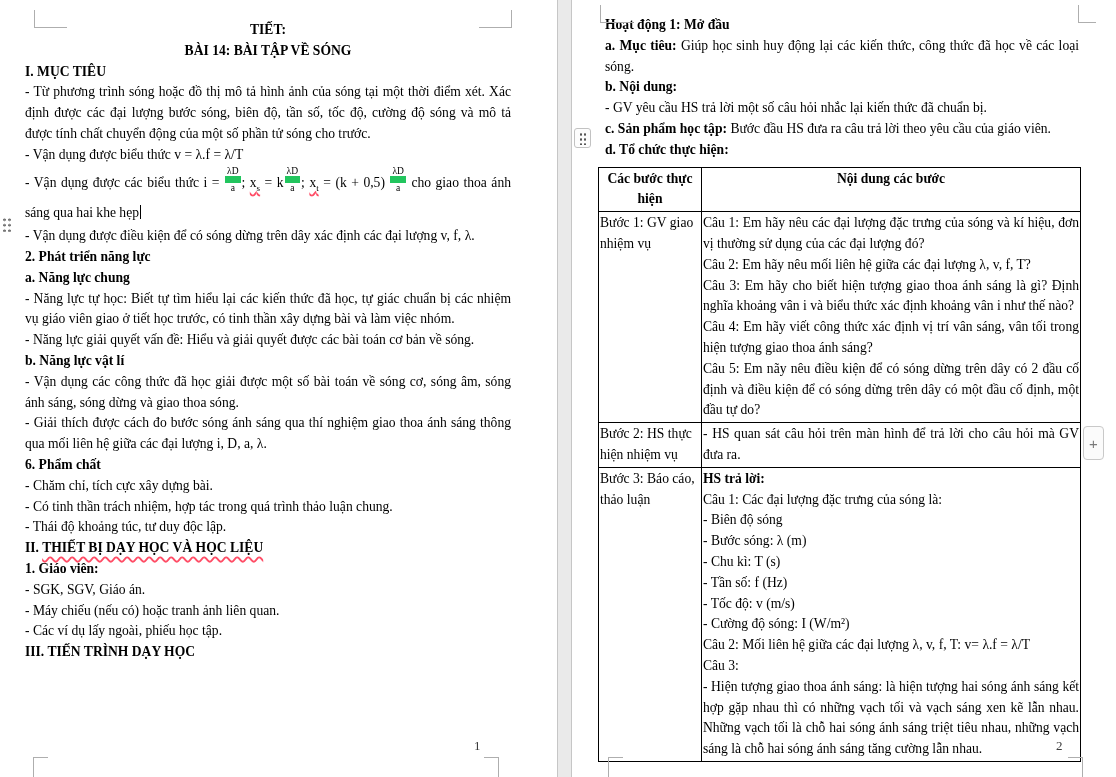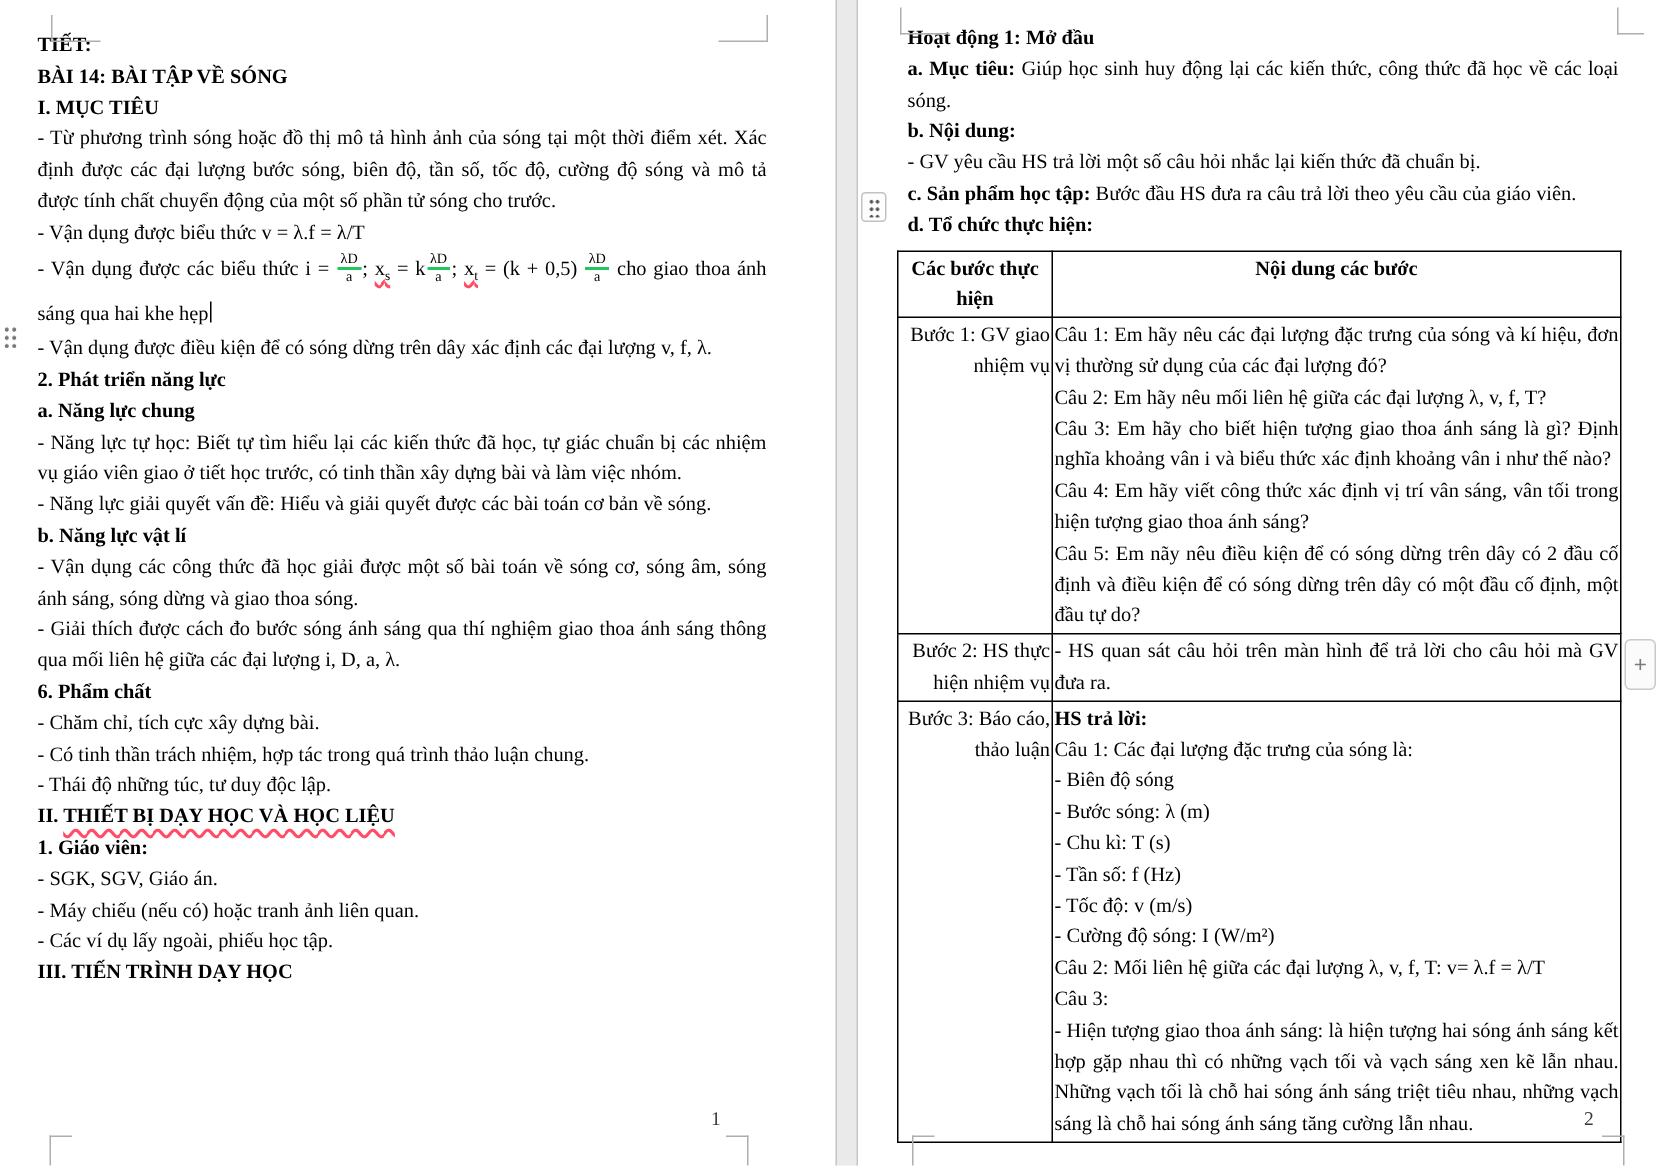--- a/index.html
+++ b/index.html
@@ -14,52 +14,52 @@
   #page-2{left:572px;width:498px;}
   .gap-band{
     position:absolute;top:0;bottom:0;left:557px;width:15px;
     background:#eaeaea;border-left:1px solid #c6c6c6;border-right:1px solid #c6c6c6;
     box-sizing:border-box;
   }
   .content{position:absolute;font-size:13.6px;line-height:20.8px;}
   #page-1 .content{left:25px;top:20px;width:486px;}
   #page-2 .content{left:33px;top:15px;width:474px;}
   .ln{min-height:20.8px;}
-  .center{text-align:left;}
+  .center{text-align:center;}
   .bold{font-weight:bold;}
   .just{text-align:justify;}
   
   .sq{
     text-decoration-line:underline;text-decoration-style:wavy;
     text-decoration-color:#ff4d66;text-decoration-thickness:2px;
     text-underline-offset:4px;text-decoration-skip-ink:none;margin-top:40px;
   }
   .sq2{
     text-decoration-line:underline;text-decoration-style:wavy;
     text-decoration-color:#ff4d66;text-decoration-thickness:1.5px;
     text-underline-offset:3px;text-decoration-skip-ink:none;
   }
   
   .frac{display:inline-block;vertical-align:-4px;text-align:center;margin:0 1px;}
-  .frac .num{display:block;font-size:9.5px;line-height:10px;border-bottom:2px solid #22c55e;padding:0 2px;}
+  .frac .num{display:block;font-size:9.5px;line-height:10px;border-bottom:7px solid #22c55e;padding:0 2px;}
   .frac .den{display:block;font-size:9.5px;line-height:10px;}
   .formula{line-height:26px;}
   sub{font-size:9px;}
   .caret{display:inline-block;width:1.4px;height:14px;background:#000;vertical-align:-2px;margin-left:1px;}
   
   table.steps{
     border-collapse:collapse;margin-left:-7px;margin-top:6px;width:483px;
     font-size:13.6px;line-height:20.8px;table-layout:fixed;
   }
   table.steps th,table.steps td{
     border:1px solid #000;vertical-align:top;padding:1px 1px;
   }
   table.steps th{font-weight:bold;text-align:center;height:21px;}
   table.steps .step-col{width:103px;}
-  table.steps td.step-cell{width:103px;text-align:right;}
+  table.steps td.step-cell{width:103px;}
   table.steps td.content-cell .ln{text-align:justify;}
   
   .page-num{position:absolute;font-size:13px;color:#3a3a3a;}
   
   .cm{position:absolute;box-sizing:border-box;border-color:#aeaeae;border-style:solid;border-width:0;}
   
   .para-handle{
     position:absolute;left:2px;top:217px;width:10px;height:15px;
     background-image:radial-gradient(circle,#777 1.2px,transparent 1.5px);
     background-size:5px 5.5px;cursor:grab;
@@ -99,21 +99,21 @@
       <div class="ln bold">2. Phát triển năng lực</div>
       <div class="ln bold">a. Năng lực chung</div>
       <div class="ln just">- Năng lực tự học: Biết tự tìm hiểu lại các kiến thức đã học, tự giác chuẩn bị các nhiệm vụ giáo viên giao ở tiết học trước, có tinh thần xây dựng bài và làm việc nhóm.</div>
       <div class="ln just">- Năng lực giải quyết vấn đề: Hiểu và giải quyết được các bài toán cơ bản về sóng.</div>
       <div class="ln bold">b. Năng lực vật lí</div>
       <div class="ln just">- Vận dụng các công thức đã học giải được một số bài toán về sóng cơ, sóng âm, sóng ánh sáng, sóng dừng và giao thoa sóng.</div>
       <div class="ln just">- Giải thích được cách đo bước sóng ánh sáng qua thí nghiệm giao thoa ánh sáng thông qua mối liên hệ giữa các đại lượng i, D, a, λ.</div>
       <div class="ln bold">6. Phẩm chất</div>
       <div class="ln just">- Chăm chỉ, tích cực xây dựng bài.</div>
       <div class="ln just">- Có tinh thần trách nhiệm, hợp tác trong quá trình thảo luận chung.</div>
-      <div class="ln just">- Thái độ những túc, tư duy độc lập.</div>
+      <div class="ln just">- Thái độ khoảng túc, tư duy độc lập.</div>
       <div class="ln bold"><span>II. </span><span class="sq">THIẾT BỊ DẠY HỌC VÀ HỌC LIỆU</span></div>
       <div class="ln bold">1. Giáo viên:</div>
       <div class="ln just">- SGK, SGV, Giáo án.</div>
       <div class="ln just">- Máy chiếu (nếu có) hoặc tranh ảnh liên quan.</div>
       <div class="ln just">- Các ví dụ lấy ngoài, phiếu học tập.</div>
       <div class="ln bold">III. TIẾN TRÌNH DẠY HỌC</div>
     </div>
   <div class="page-num" style="left:474px;top:738px;">1</div>
 
   <div class="cm" style="left:34px;top:10px;width:33px;height:18px;border-left-width:1px;border-bottom-width:1px;"></div>

